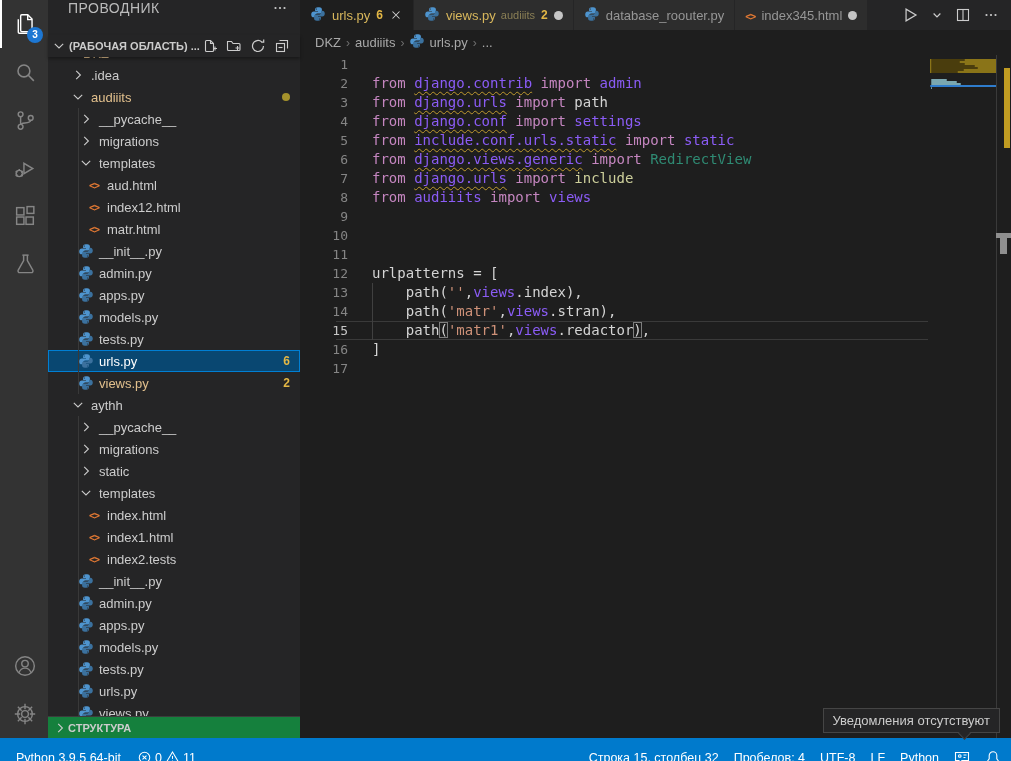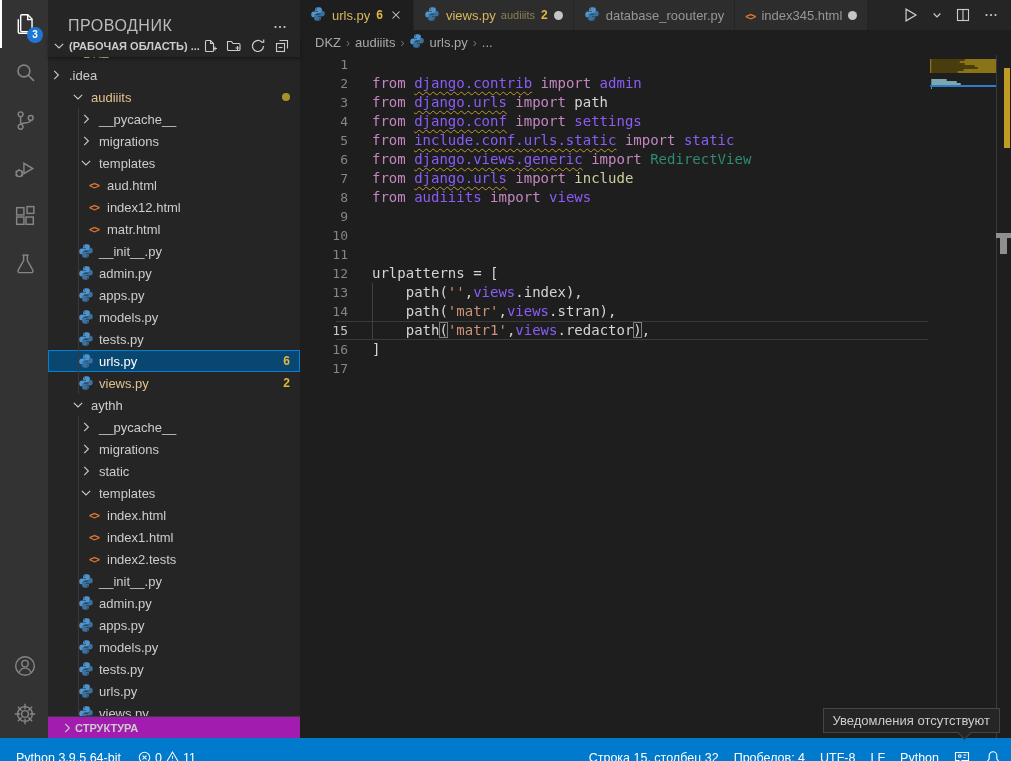--- a/index.html
+++ b/index.html
@@ -19,22 +19,22 @@
     color:#858585; position:relative; cursor:pointer; border-left:2px solid transparent; }
   .ab-item.active { color:#ffffff; border-left:2px solid #ffffff; }
   .ab-badge { position:absolute; right:5px; bottom:5px; min-width:16px; height:16px;
     background:#1d77d3; color:#fff; border-radius:50%; font-size:10px; line-height:16px;
     text-align:center; font-weight:700; }
   .ab-spacer { flex:1; }
 
   
   #sidebar { position:absolute; left:48px; top:0; width:252px; height:738px;
     background:#252526; color:#cccccc; }
-  #sb-title-row { height:35px; display:flex; align-items:flex-end; padding:0 12px 0 20px;
-    font-size:16px; color:#bbbbbb; letter-spacing:.5px; }
+  #sb-title-row { height:35px; display:flex; align-items:flex-start; padding:0 12px 0 20px;
+    font-size:14px; color:#bbbbbb; letter-spacing:.5px; }
   #sb-title-row .more { margin-left:auto; color:#cccccc; cursor:pointer; }
   #sb-section-row { height:22px; display:flex; align-items:center; padding-left:3px;
     font-size:11px; font-weight:700; color:#cccccc; position:relative; z-index:3;
     background:#252526; box-shadow:0 2px 3px rgba(0,0,0,.35); }
   #sb-section-row .lbl { margin-left:2px; white-space:nowrap; overflow:hidden; }
   .sb-actions { margin-left:auto; display:flex; align-items:center; gap:8px; padding-right:10px; color:#cccccc; }
   .sb-actions .icon { cursor:pointer; }
 
   #tree { position:absolute; left:0; right:0; top:57px; bottom:22px; overflow:hidden; }
   #tree-inner { position:absolute; left:0; right:0; top:-15px; }
@@ -45,22 +45,22 @@
   .trow .lbl { margin-left:5px; }
   .trow.selected { background:#094771; outline:1px solid #007fd4; outline-offset:-1px; }
   .trow.selected .lbl { color:#ffffff; }
   .trow .lbl.mod { color:#e2c08d; }
   .trow .num-badge { margin-left:auto; margin-right:10px; color:#e3b745; font-size:12px; font-weight:700; }
   .trow .dot-badge { margin-left:auto; margin-right:10px; width:8px; height:8px; border-radius:50%; background:#a5922c; }
   .tguide { position:absolute; left:30px; top:0; bottom:0; width:1px; background:#393939; }
   .html-glyph { font-family:"DejaVu Sans Mono",monospace; font-size:10px; font-weight:700;
     color:#e37933; letter-spacing:-1px; }
   #outline-row { position:absolute; left:0; right:0; bottom:0; height:22px;
-    border-top:1px solid #3c3c3c; display:flex; align-items:center; padding-left:11px;
-    font-size:11px; font-weight:700; color:#cccccc; background:#a21caf; cursor:pointer; }
+    border-top:1px solid #3c3c3c; display:flex; align-items:center; padding-left:4px;
+    font-size:11px; font-weight:700; color:#cccccc; background:#15803d; cursor:pointer; }
 
   
   #editorwrap { position:absolute; left:300px; top:0; width:711px; height:738px; background:#1e1e1e; }
   #tabbar { height:30px; background:#252526; display:flex; align-items:stretch; }
   .tab { display:flex; align-items:center; gap:6px; padding:0 10px; font-size:13px;
     color:#969696; background:#2d2d2d; border-right:1px solid #252526; cursor:pointer; white-space:nowrap; }
   .tab.active { background:#1e1e1e; }
   .tab .tlabel.warn { color:#d8b75c; }
   .tab .tdesc { font-size:11px; color:#8a7f55; margin-left:-1px; }
   .tab .tbadge { color:#e3b745; font-size:12px; font-weight:700; }
@@ -252,21 +252,21 @@
     <div id="tree">
       <div id="tree-inner">
           <div class="trow" style="padding-left: 14px;">
             <span class="icon twisty">
               <svg width="16" height="16" viewBox="0 0 16 16" fill="none" stroke="currentColor" stroke-width="1.1">
                 <path d="M3.8 5.8L8 10l4.2-4.2"></path>
               </svg>
             </span>
             <span class="lbl mod">DKZ</span>
           </div>
-          <div class="trow" style=" text-align: right;">
+          <div class="trow" style="padding-left: 22px; text-align: right;">
             <span class="icon twisty">
               <svg width="16" height="16" viewBox="0 0 16 16" fill="none" stroke="currentColor" stroke-width="1.1">
                 <path d="M6.2 3.8L10.4 8l-4.2 4.2"></path>
               </svg>
             </span>
             <span class="lbl">.idea</span>
           </div>
           <div class="trow" style="padding-left: 22px;">
             <span class="icon twisty">
               <svg width="16" height="16" viewBox="0 0 16 16" fill="none" stroke="currentColor" stroke-width="1.1">

